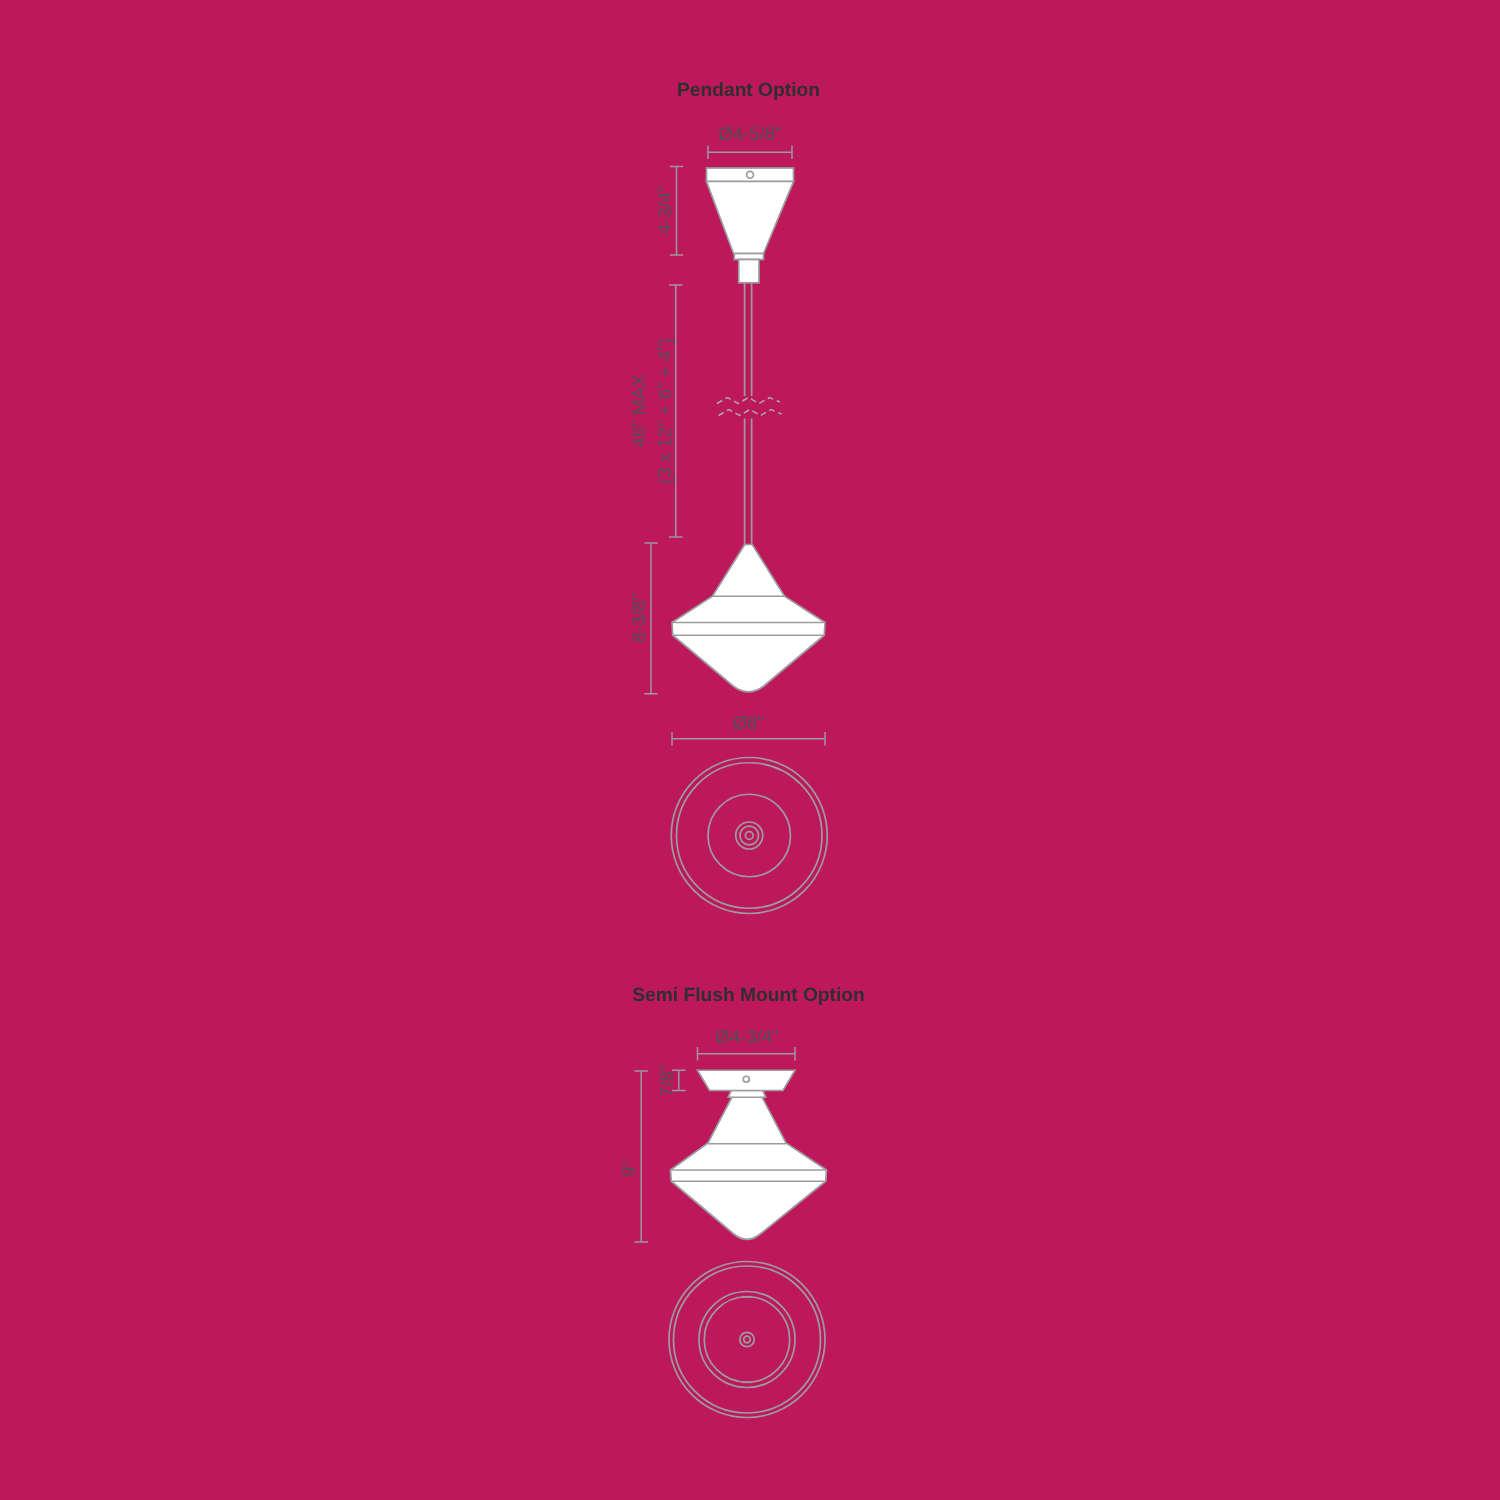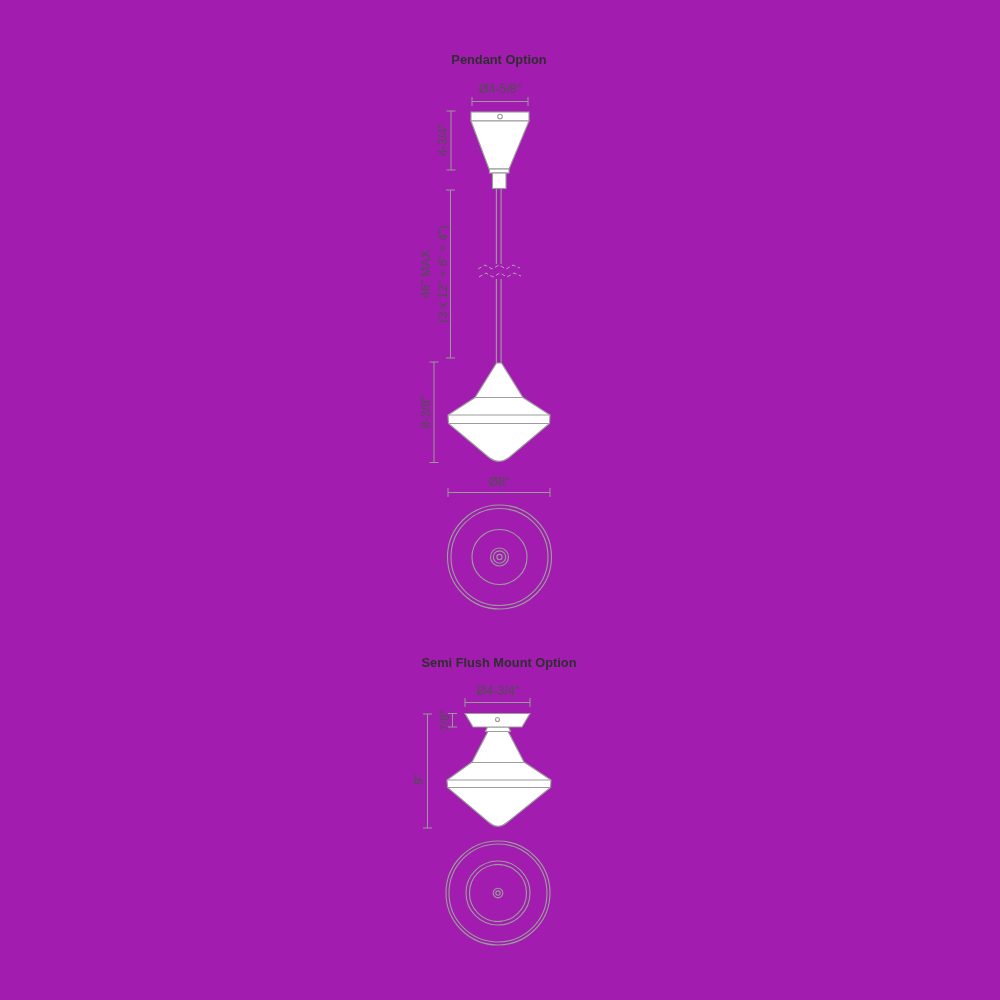--- a/index.html
+++ b/index.html
@@ -4,21 +4,21 @@
 <style>
   html, body {
     margin: 0;
     padding: 0;
     background: #ffffff;
   }
   .page {
     position: relative;
     width: 1000px;
     height: 1000px;
-    background: #a21caf;
+    background: #be185d;
     overflow: hidden;
   }
   svg text {
     font-family: "Liberation Sans", sans-serif;
     fill: #4f4f4f;
   }
   .title-text {
     font-size: 12.8px;
     font-weight: bold;
     fill: #2f2f2f;

